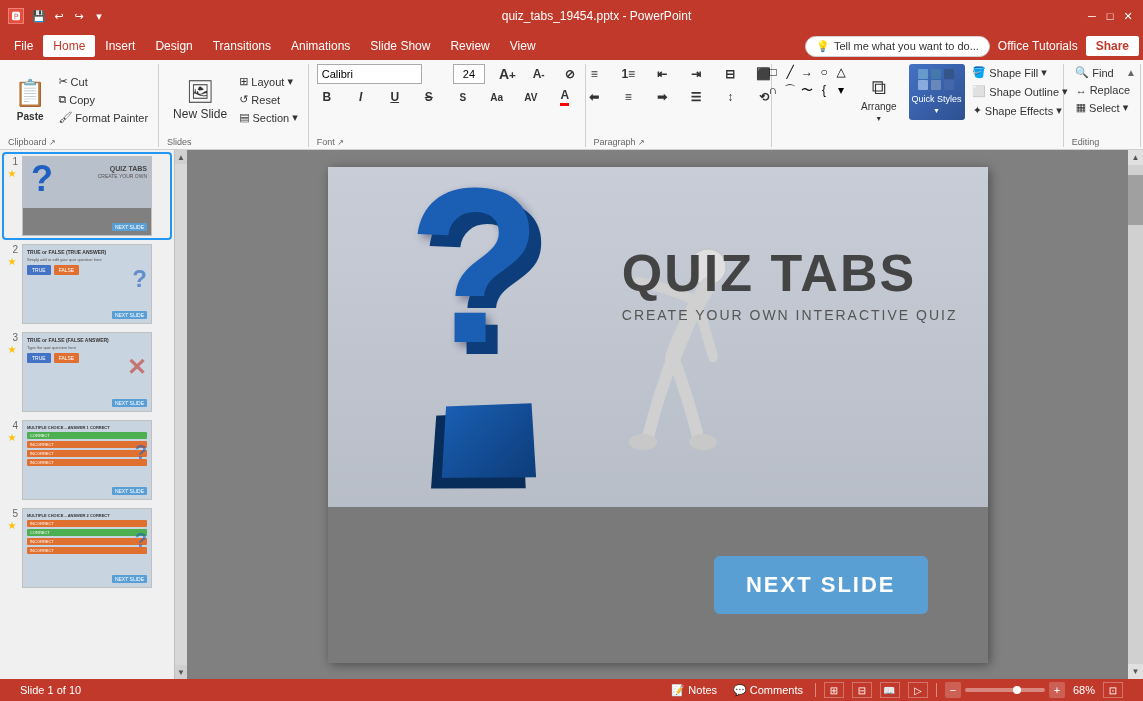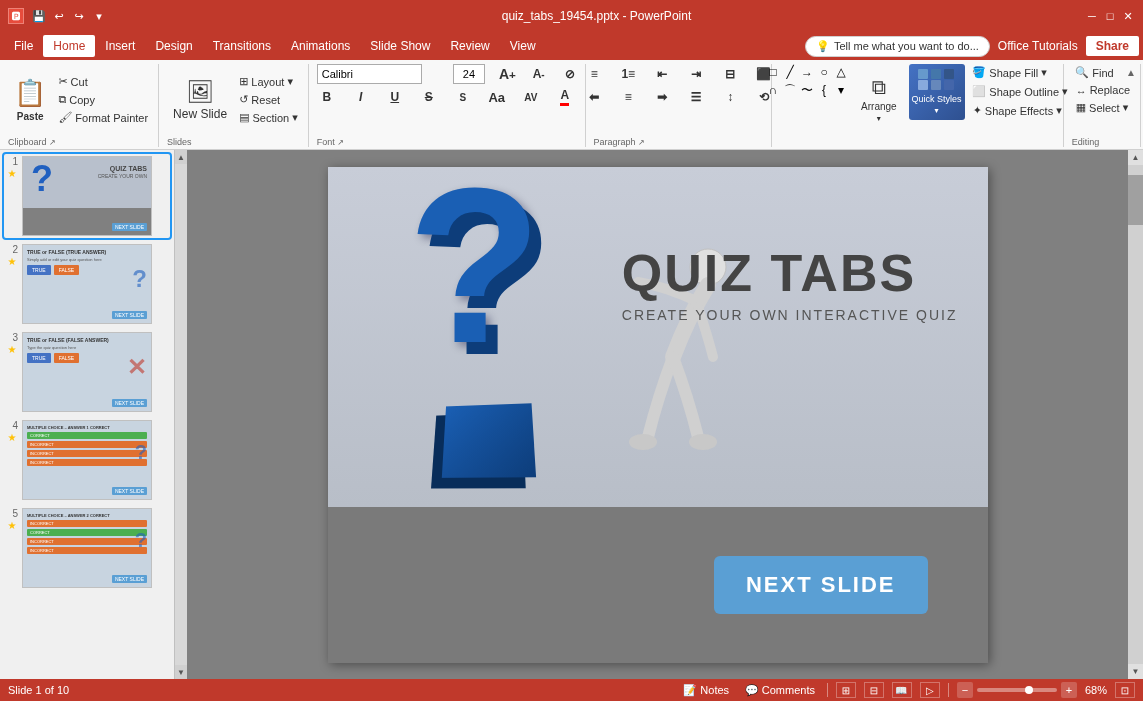--- a/index.html
+++ b/index.html
@@ -220,21 +220,21 @@
       cursor: pointer;
       letter-spacing: 2px;
     }
 
     
     .status-bar {
       height: 22px;
       background: #c0392b;
       display: flex;
       align-items: center;
-      padding: 0 8px;
+      padding: 0 20px;
       color: white;
       font-size: 11px;
     }
     .status-left { display: flex; align-items: center; gap: 12px; }
     .status-right { margin-left: auto; display: flex; align-items: center; gap: 8px; }
     .view-btn { width: 20px; height: 16px; display: flex; align-items: center; justify-content: center; cursor: pointer; border: 1px solid rgba(255,255,255,0.3); font-size: 10px; }
     .zoom-ctrl { display: flex; align-items: center; gap: 4px; }
     .zoom-minus, .zoom-plus { width: 16px; height: 16px; display: flex; align-items: center; justify-content: center; cursor: pointer; background: rgba(255,255,255,0.2); border-radius: 2px; }
     .zoom-slider { width: 80px; height: 4px; background: rgba(255,255,255,0.4); border-radius: 2px; position: relative; }
     .zoom-slider-thumb { width: 8px; height: 8px; background: white; border-radius: 50%; position: absolute; top: -2px; left: 60%; }
@@ -409,21 +409,21 @@
         <div class="fmt-btn" style="font-size:14px;">A<sup>+</sup></div>
         <div class="fmt-btn" style="font-size:12px;">A<sup>-</sup></div>
         <div class="fmt-btn">⊘</div>
       </div>
       <div class="rb-row" style="margin-top:2px;">
         <div class="fmt-btn" style="font-weight:900;">B</div>
         <div class="fmt-btn" style="font-style:italic;">I</div>
         <div class="fmt-btn" style="text-decoration:underline;">U</div>
         <div class="fmt-btn" style="text-decoration:line-through;">S</div>
         <div class="fmt-btn" style="font-size:10px;">S</div>
-        <div class="fmt-btn" style="font-size:13px;">Aa</div>
+        <div class="fmt-btn" style="font-size:10px;">Aa</div>
         <div class="fmt-btn" style="font-size:10px;">AV</div>
         <div class="fmt-btn">
           <span style="border-bottom:3px solid red; padding-bottom:1px;">A</span>
         </div>
       </div>
     </div>
     <div class="ribbon-group-label">Font <span style="font-size:8px;">↗</span></div>
   </div>
 
   <div class="ribbon-group" style="min-width:160px;">

